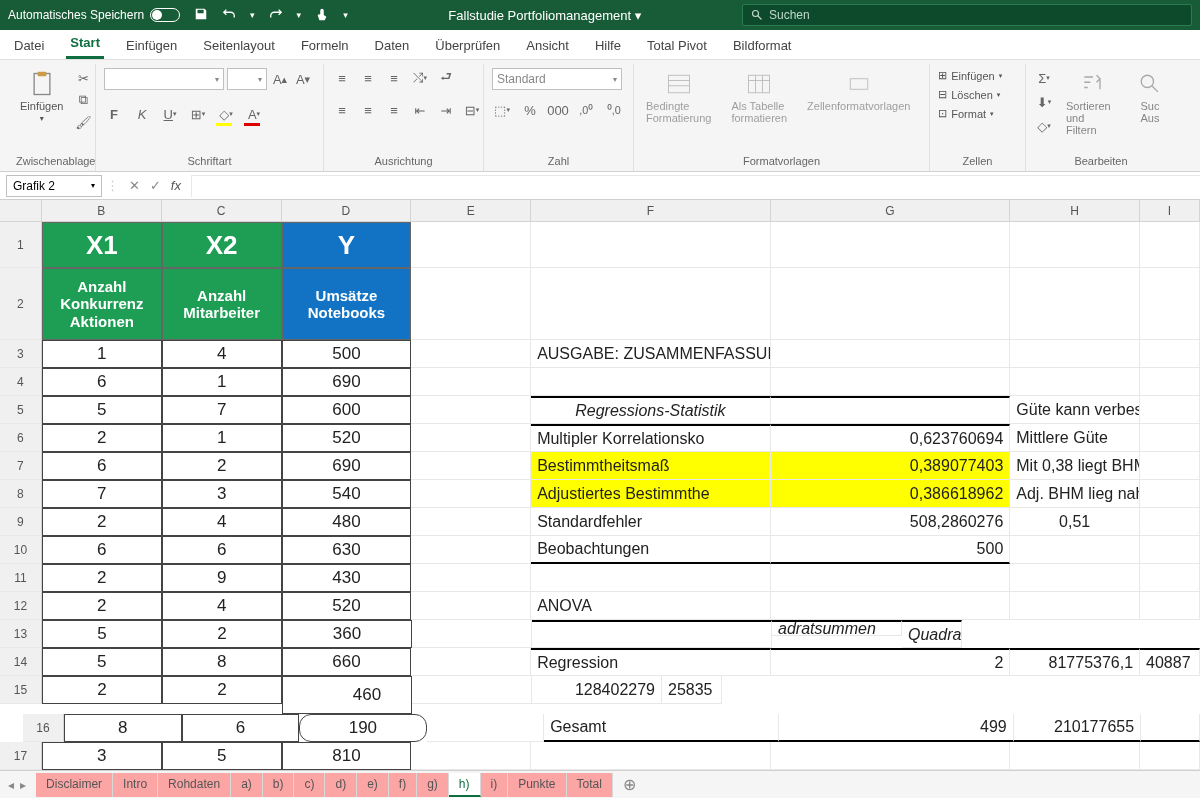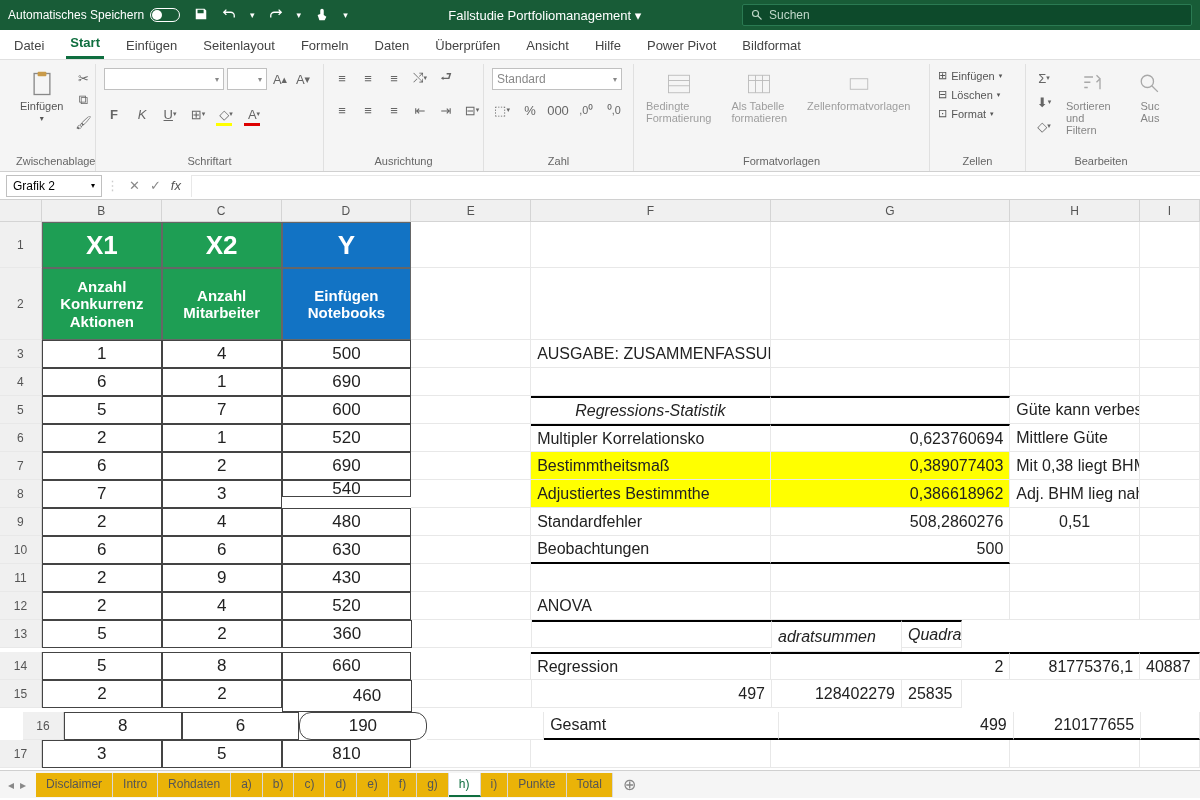--- a/index.html
+++ b/index.html
@@ -70,21 +70,21 @@
 .italic { font-style: italic; }
 .center { justify-content: center; }
 .hl { background: #ffff00; }
 .bt { border-top: 2px solid #000 !important; }
 .bb { border-bottom: 2px solid #000 !important; }
 .h28 { height: 28px; }
 
 
 .sheet-bar { height: 28px; background: #f5f5f5; border-top: 1px solid #d0d0d0; display: flex; align-items: center; padding: 0 8px; font-size: 12px; gap: 0; }
 .sheet-nav { display: flex; gap: 6px; color: #888; padding-right: 10px; }
-.sheet-tab { padding: 4px 10px; color: #555; border-right: 1px solid #d8d8d8; cursor: pointer; background: #eab308; }
+.sheet-tab { padding: 4px 10px; color: #555; border-right: 1px solid #d8d8d8; cursor: pointer; background: #fca5a5; }
 .sheet-tab.active { background: #fff; border-bottom: 2px solid #0f6e3f; color: #0f6e3f; }
 .add-sheet { padding: 0 10px; color: #888; font-size: 16px; }
 </style>
 </head>
 <body>
 
 <div class="titlebar">
   <div class="autosave">
     <span>Automatisches Speichern</span>
     <span class="toggle"></span>
@@ -119,21 +119,21 @@
 <div class="ribbon-tabs" id="ribbon-tabs">
     <div class="ribbon-tab">Datei</div>
     <div class="ribbon-tab active">Start</div>
     <div class="ribbon-tab">Einfügen</div>
     <div class="ribbon-tab">Seitenlayout</div>
     <div class="ribbon-tab">Formeln</div>
     <div class="ribbon-tab">Daten</div>
     <div class="ribbon-tab">Überprüfen</div>
     <div class="ribbon-tab">Ansicht</div>
     <div class="ribbon-tab">Hilfe</div>
-    <div class="ribbon-tab">Power Pivot</div>
+    <div class="ribbon-tab">Total Pivot</div>
     <div class="ribbon-tab">Bildformat</div>
   </div>
 
 <div class="ribbon">
   <div class="ribbon-group" style="width:88px">
     <div class="ribbon-group-content">
       <div class="big-btn">
         <svg viewBox="0 0 32 32">
             <rect x="7" y="4" width="18" height="24" fill="none" stroke="#888" stroke-width="1.5"></rect>
             <rect x="11" y="2" width="10" height="5" rx="1" fill="#c99b4a"></rect>
@@ -330,21 +330,21 @@
         <div class="cell wE" style="height: 46px;"></div>
         <div class="cell wF" style="height: 46px;"></div>
         <div class="cell wG" style="height: 46px;"></div>
         <div class="cell wH" style="height: 46px;"></div>
         <div class="cell wI" style="height: 46px;"></div>
       </div>
       <div class="grid-row row2">
         <div class="row-h" style="height: 72px;">2</div>
         <div class="cell wC hdr-cell green sub" style="height: 72px;">Anzahl Konkurrenz Aktionen</div>
         <div class="cell wB hdr-cell green sub" style="height: 72px;">Anzahl Mitarbeiter</div>
-        <div class="cell wD hdr-cell blue sub" style="height: 72px;">Einfügen Notebooks</div>
+        <div class="cell wD hdr-cell blue sub" style="height: 72px;">Umsätze Notebooks</div>
         <div class="cell wE" style="height: 72px;"></div>
         <div class="cell wF" style="height: 72px;"></div>
         <div class="cell wG" style="height: 72px;"></div>
         <div class="cell wH" style="height: 72px;"></div>
         <div class="cell wI" style="height: 72px;"></div>
       </div>
       <div class="grid-row">
         <div class="row-h" style="height: 28px;">3</div>
         <div class="cell wB data-cell" style="height: 28px;">1</div>
         <div class="cell wC data-cell" style="height: 28px;">4</div>
@@ -396,21 +396,21 @@
         <div class="cell wE h28" style="height: 28px;"></div>
         <div class="cell wF h28 hl" style="height: 28px;">Bestimmtheitsmaß</div>
         <div class="cell wG h28 num-r hl" style="height: 28px;">0,389077403</div>
         <div class="cell wH h28" style="height: 28px;">Mit 0,38 liegt BHM/r²</div>
         <div class="cell wI h28" style="height: 28px;"></div>
       </div>
       <div class="grid-row">
         <div class="row-h" style="height: 28px;">8</div>
         <div class="cell wB data-cell" style="height: 28px;">7</div>
         <div class="cell wC data-cell" style="height: 28px;">3</div>
-        <div class="cell wD data-cell" style="height: 17px;">540</div>
+        <div class="cell wD data-cell" style="height: 28px;">540</div>
         <div class="cell wE h28" style="height: 28px;"></div>
         <div class="cell wF h28 hl" style="height: 28px;">Adjustiertes Bestimmthe</div>
         <div class="cell wG h28 num-r hl" style="height: 28px;">0,386618962</div>
         <div class="cell wH h28" style="height: 28px;">Adj. BHM lieg nahe a</div>
         <div class="cell wI h28" style="height: 28px;"></div>
       </div>
       <div class="grid-row">
         <div class="row-h" style="height: 28px;">9</div>
         <div class="cell wB data-cell" style="height: 28px;">2</div>
         <div class="cell wC data-cell" style="height: 28px;">4</div>
@@ -454,41 +454,40 @@
         <div class="cell wH h28" style="height: 28px;"></div>
         <div class="cell wI h28" style="height: 28px;"></div>
       </div>
       <div class="grid-row">
         <div class="row-h" style="height: 28px;">13</div>
         <div class="cell wB data-cell" style="height: 28px;">5</div>
         <div class="cell wC data-cell" style="height: 28px;">2</div>
         <div class="cell wD data-cell" style="height: 28px;">360</div>
         <div class="cell wE h28" style="height: 28px;"></div>
         <div class="cell wF h28 bt" style="height: 28px;"></div>
-        <div class="cell wH h28 italic bt" style="height: 32px;">adratsummen</div>
+        <div class="cell wH h28 italic bt" style="height: 16px;">adratsummen</div>
         <div class="cell wI h28 italic bt" style="height: 28px;">Quadra</div>
       </div>
       <div class="grid-row">
         <div class="row-h" style="height: 28px;">14</div>
         <div class="cell wB data-cell" style="height: 28px;">5</div>
         <div class="cell wC data-cell" style="height: 28px;">8</div>
         <div class="cell wD data-cell" style="height: 28px;">660</div>
         <div class="cell wE h28" style="height: 28px;"></div>
         <div class="cell wF h28 bt" style="height: 28px;">Regression</div>
         <div class="cell wG h28 num-r bt" style="height: 28px;">2</div>
         <div class="cell wH h28 num-r bt" style="height: 28px;">81775376,1</div>
         <div class="cell wI h28 bt" style="height: 28px;">40887</div>
       </div>
       <div class="grid-row">
         <div class="row-h" style="height: 28px;">15</div>
         <div class="cell wB data-cell" style="height: 28px;">2</div>
         <div class="cell wC data-cell" style="height: 28px;">2</div>
-        <div class="cell wD data-cell" style="height: 32px; padding-left: 46px;">460</div>
-        <div class="cell wE h28" style="height: 28px;"></div>
-        <div class="cell wG h28 num-r" style="height: 28px;">497</div>
+        <div class="cell wD data-cell" style="height: 38px; padding-left: 46px;">460</div>
+        <div class="cell wE h28" style="height: 28px;"></div>
         <div class="cell wH h28 num-r" style="height: 28px;">128402279</div>
         <div class="cell wI h28" style="height: 28px;">25835</div>
       </div>
       <div class="grid-row">
         <div class="row-h" style="height: 28px; margin-left: 23px;">16</div>
         <div class="cell wB data-cell" style="height: 28px;">8</div>
         <div class="cell wC data-cell" style="height: 28px;">6</div>
         <div class="cell wD data-cell" style="height: 28px; border-radius: 12px;">190</div>
         <div class="cell wE h28" style="height: 28px;"></div>
         <div class="cell wF h28 bb" style="height: 28px;">Gesamt</div>

